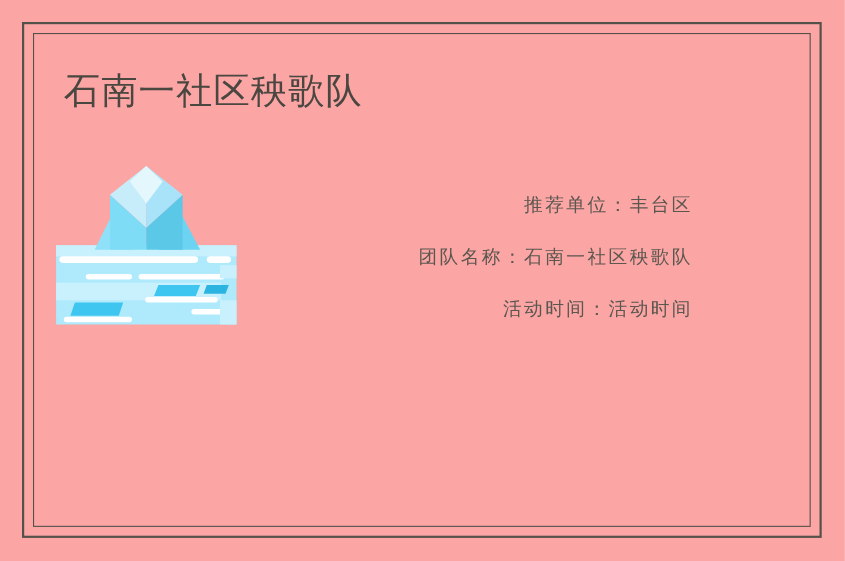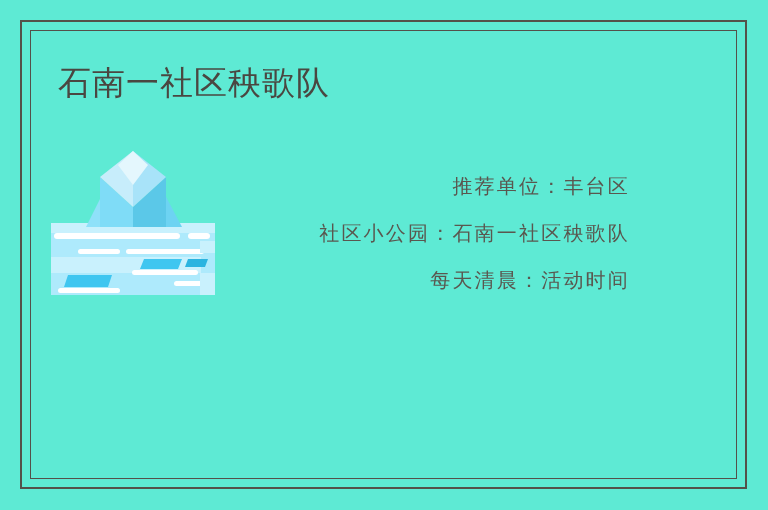--- a/index.html
+++ b/index.html
@@ -13,21 +13,21 @@
     font-family: "Liberation Sans", sans-serif;
     overflow: hidden;
   }
 
   .page {
     position: absolute;
     left: 0;
     top: 0;
     width: 768px;
     height: 510px;
-    background: #5eead4;
+    background: #fca5a5;
   }
 
   
   .frame-outer {
     position: absolute;
     left: 20px;
     top: 20px;
     width: 727px;
     height: 469px;
     border: 2px solid #54514a;
@@ -71,21 +71,21 @@
 
   
   .info-block {
     position: absolute;
     left: 180px;
     top: 163px;
     width: 450px;
     text-align: right;
   }
   .info-line {
-    font-size: 20px;
+    font-size: 17px;
     line-height: 47px;
     color: #5a574f;
     white-space: nowrap;
     letter-spacing: 2.2px;
     font-family: "Liberation Serif", "DejaVu Serif", serif;
   }
   .info-line .label {
     letter-spacing: 2.2px;
   }
   .info-line .value {
@@ -138,20 +138,20 @@
       <rect x="152" y="96" width="15" height="12" fill="#c9f1fd"></rect>
       <rect x="152" y="128" width="15" height="22" fill="#c9f1fd"></rect>
     </svg>
   </div>
 
   <div class="info-block">
     <div class="info-line">
       <span class="label">推荐单位：</span><span class="value">丰台区</span>
     </div>
     <div class="info-line">
-      <span class="label">社区小公园：</span><span class="value">石南一社区秧歌队</span>
+      <span class="label">团队名称：</span><span class="value">石南一社区秧歌队</span>
     </div>
     <div class="info-line">
-      <span class="label">每天清晨：</span><span class="value">活动时间</span>
+      <span class="label">活动时间：</span><span class="value">活动时间</span>
     </div>
   </div>
 
 </div>
 
 </body></html>

